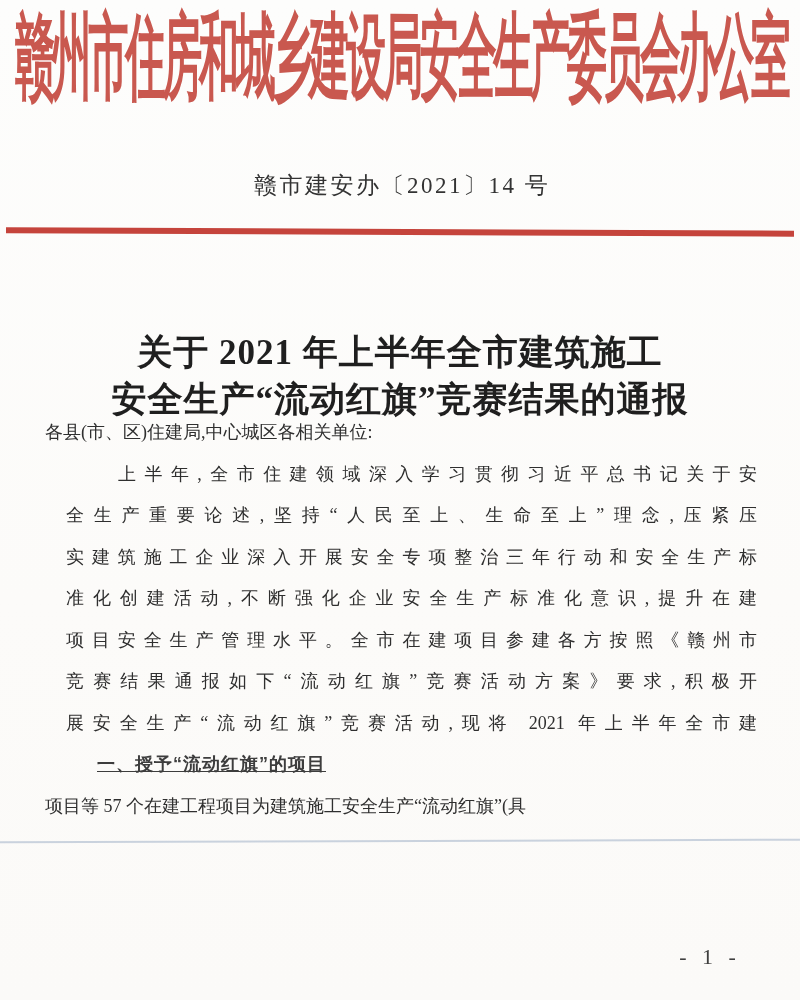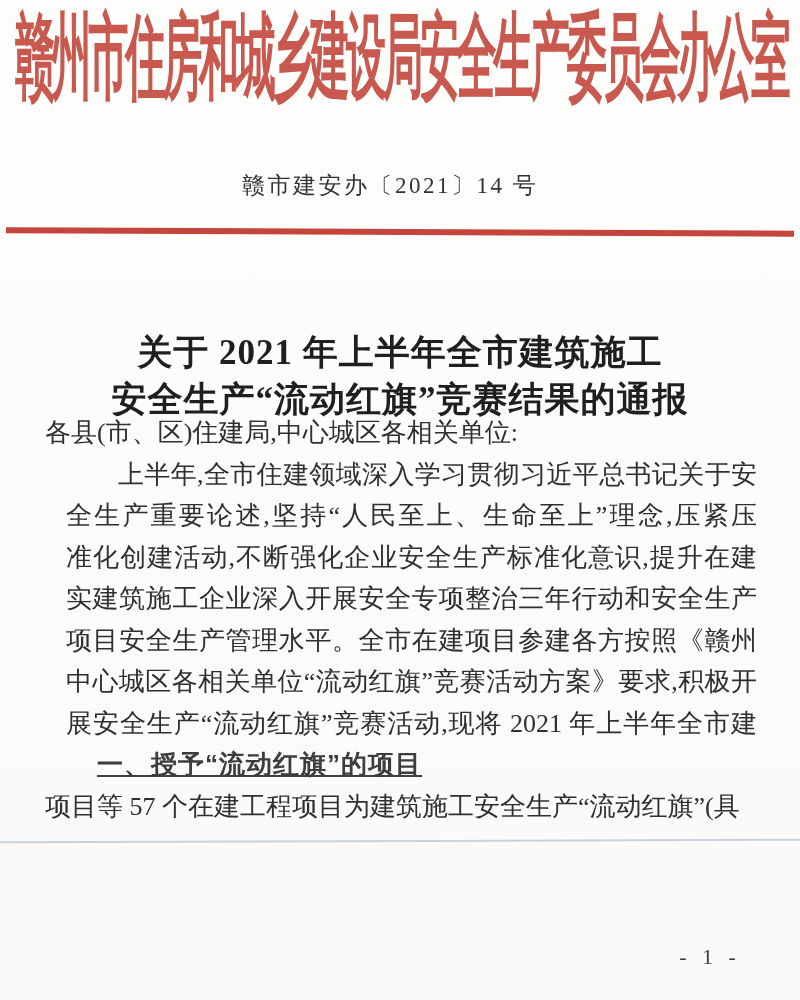--- a/index.html
+++ b/index.html
@@ -16,39 +16,39 @@
   .red-header{
     position:absolute;top:7px;left:15px;width:770px;
     font-weight:bold;font-size:40px;line-height:44px;
     white-space:nowrap;letter-spacing:-3.2px;text-align:center;
     color:#c9584f;
     transform:scaleY(2.35);transform-origin:center top;
     font-family:"Liberation Serif","DejaVu Serif",serif;
   }
   
   .doc-number{
-    position:absolute;top:170px;left:0;width:780px;
+    position:absolute;top:170px;left:12px;width:780px;
     text-align:center;font-size:23px;color:#333333;
     letter-spacing:2.5px;
   }
   
   .red-rule{
     position:absolute;top:229px;left:6px;width:788px;height:6px;
     background:#c5443c;transform:rotate(0.25deg);
   }
   
   .doc-title{
     position:absolute;top:288px;left:0;width:800px;
     text-align:center;font-weight:bold;color:#1f1f1f;
     font-size:35px;line-height:47px;letter-spacing:1px;margin-top:41px;
   }
   
   .body-text{
     position:absolute;top:412px;left:45px;width:712px;
-    font-size:26px;line-height:41.5px;color:#2f2f2f;
+    font-size:18px;line-height:41.5px;color:#2f2f2f;
   }
   .line{height:41.5px;overflow:hidden;white-space:nowrap;}
   .line.fill{white-space:normal;text-align:justify;text-align-last:justify;margin-left:21px;}
   .line.indent{text-indent:52px;}
   .line.heading{
     font-weight:bold;color:#3d3d3d;
     font-family:"Liberation Sans","DejaVu Sans",sans-serif;
     letter-spacing:1px;
     text-decoration:underline;
   }
@@ -76,24 +76,24 @@
 
   <div class="doc-title">
     <div>关于 2021 年上半年全市建筑施工</div>
     <div>安全生产“流动红旗”竞赛结果的通报</div>
   </div>
 
   <div class="body-text">
     <div class="line">各县(市、区)住建局,中心城区各相关单位:</div>
     <div class="line indent fill">上半年,全市住建领域深入学习贯彻习近平总书记关于安</div>
     <div class="line fill">全生产重要论述,坚持“人民至上、生命至上”理念,压紧压</div>
+    <div class="line fill">实建筑施工企业深入开展安全专项整治三年行动和安全生产标</div>
     <div class="line fill">准化创建活动,不断强化企业安全生产标准化意识,提升在建</div>
-    <div class="line fill">实建筑施工企业深入开展安全专项整治三年行动和安全生产标</div>
     <div class="line fill">项目安全生产管理水平。全市在建项目参建各方按照《赣州市</div>
-    <div class="line fill">中心城区各相关单位“流动红旗”竞赛活动方案》要求,积极开</div>
+    <div class="line fill">竞赛结果通报如下“流动红旗”竞赛活动方案》要求,积极开</div>
     <div class="line fill">展安全生产“流动红旗”竞赛活动,现将 2021 年上半年全市建</div>
     <div class="line indent heading">一、授予“流动红旗”的项目</div>
     <div class="line">项目等 57 个在建工程项目为建筑施工安全生产“流动红旗”(具</div>
   </div>
 
   <div class="scan-line"></div>
 
   <div class="page-num">- 1 -</div>
 
 </div>

